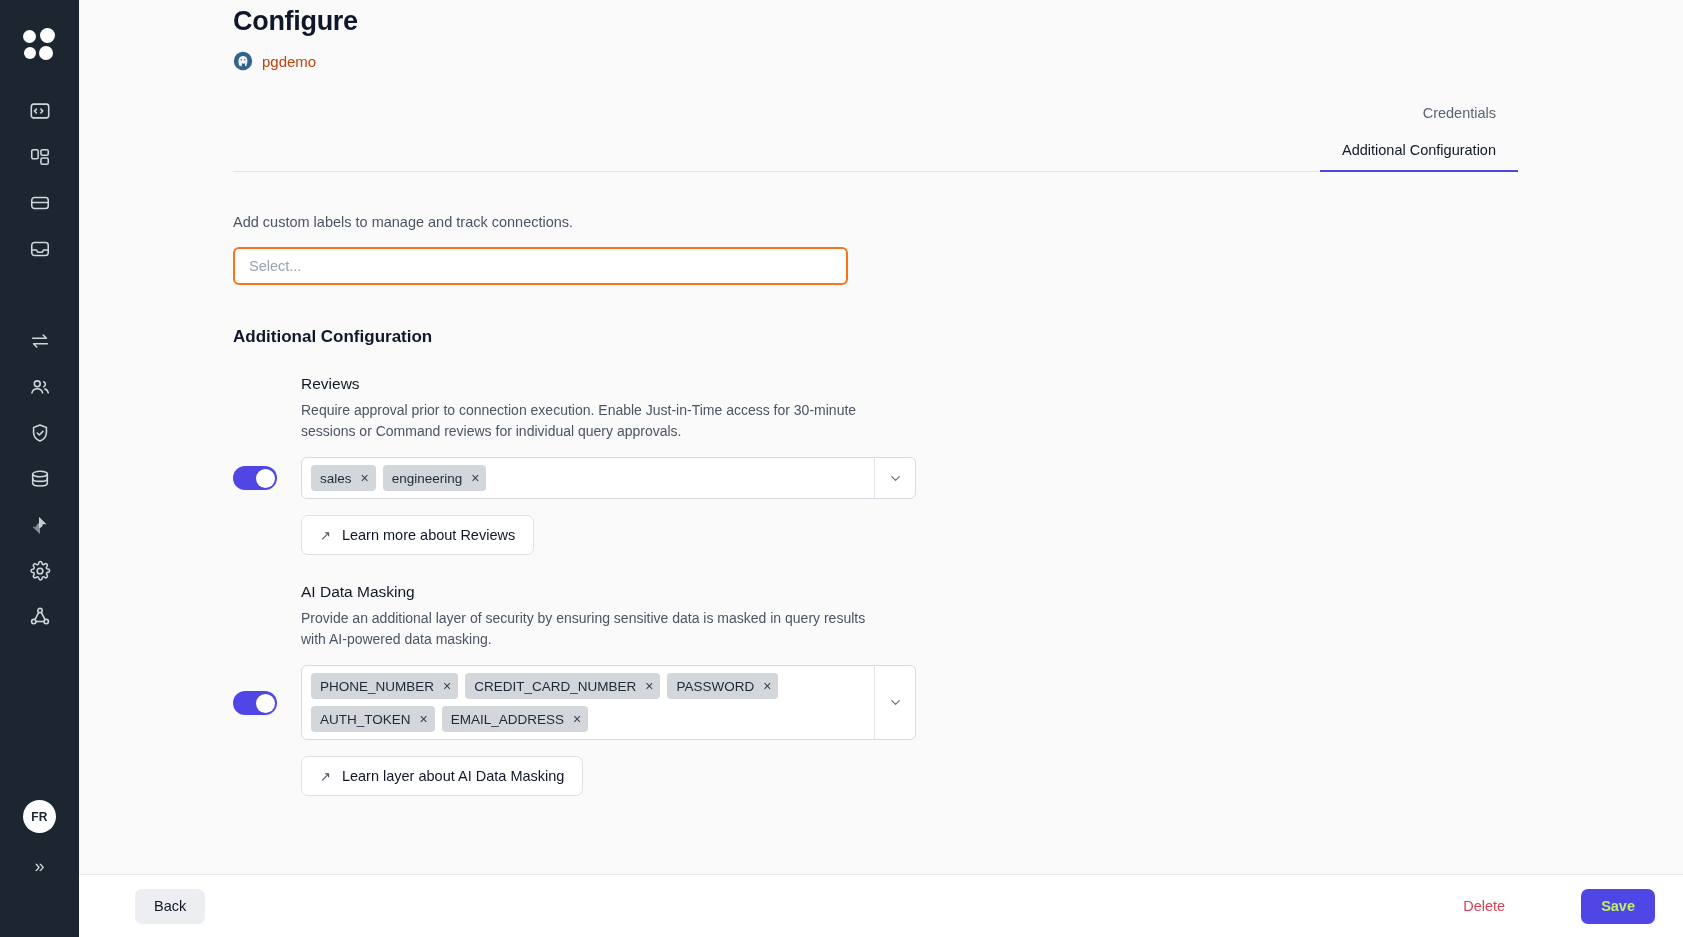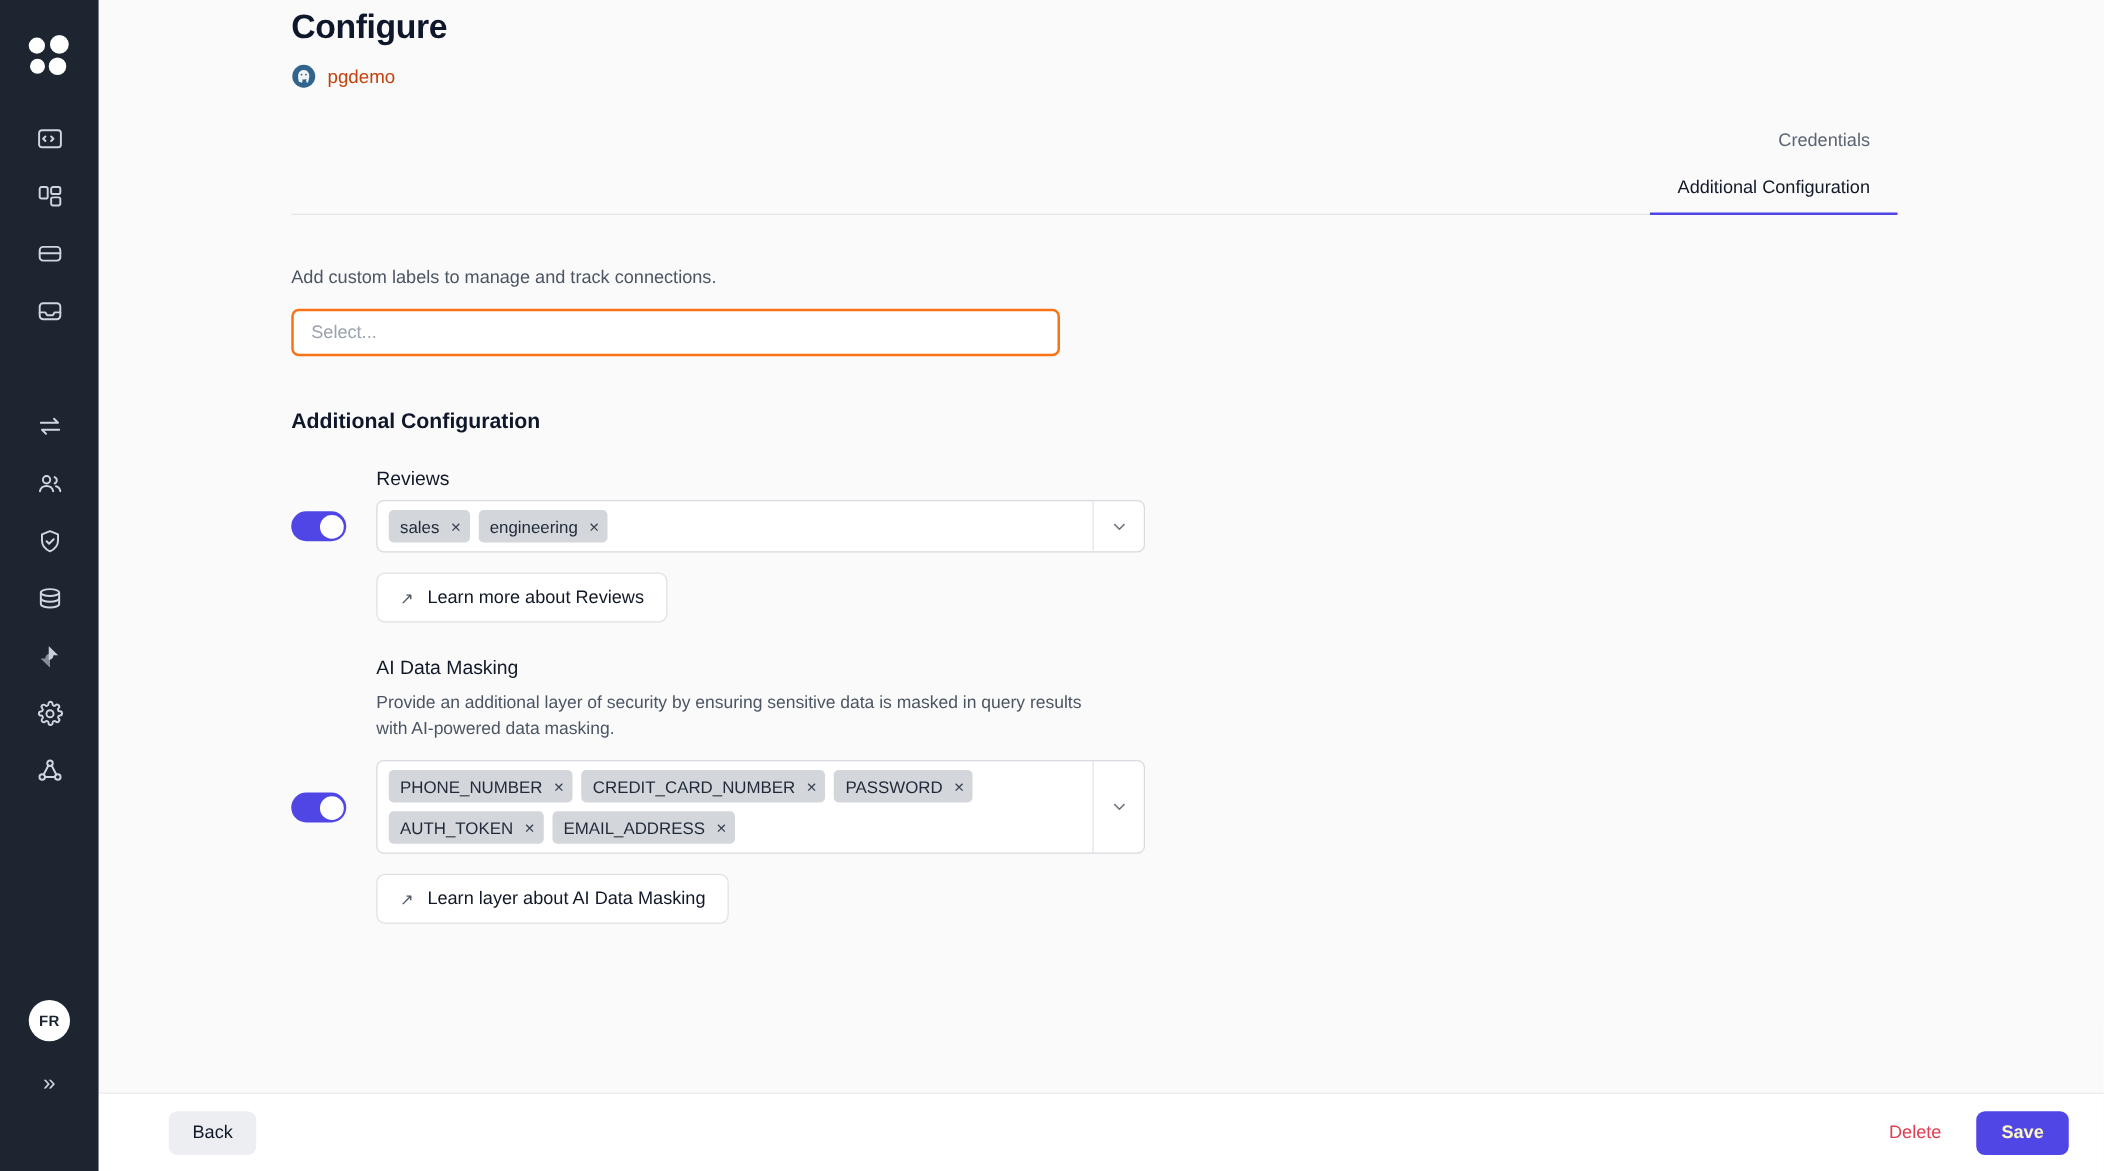--- a/index.html
+++ b/index.html
@@ -303,24 +303,25 @@
     cursor: pointer;
     font-family: inherit;
   }
   .btn-save {
     background: #4f46e5;
     border: none;
     border-radius: 7px;
     height: 35px;
     padding: 0 20px;
     font-size: 14.5px;
-    color: #fef9c3;
+    color: #bef264;
     cursor: pointer;
     font-family: inherit;
     font-weight: bold;
+    margin-left: 48px;
   }
 </style>
 </head>
 <body>
 
 <div class="app">
 
   <div class="sidebar">
     <div class="logo">
       <span class="d1"></span>
@@ -463,20 +464,21 @@
         <div class="select-box">
           <span>Select...</span>
         </div>
       </div>
 
       <div class="section">
         <div class="section-title">Additional Configuration</div>
 
         <div class="subsection">
           <div class="sub-title">Reviews</div>
+          <div class="sub-desc">Require approval prior to connection execution. Enable Just-in-Time access for 30-minute sessions or Command reviews for individual query approvals.</div>
 
           <div class="control-row">
             <div class="toggle-cell">
               <div class="toggle">
                   <div class="knob"></div>
                 </div>
             </div>
             <div class="multiselect">
               <div class="ms-tags">
                 <span class="chip">

